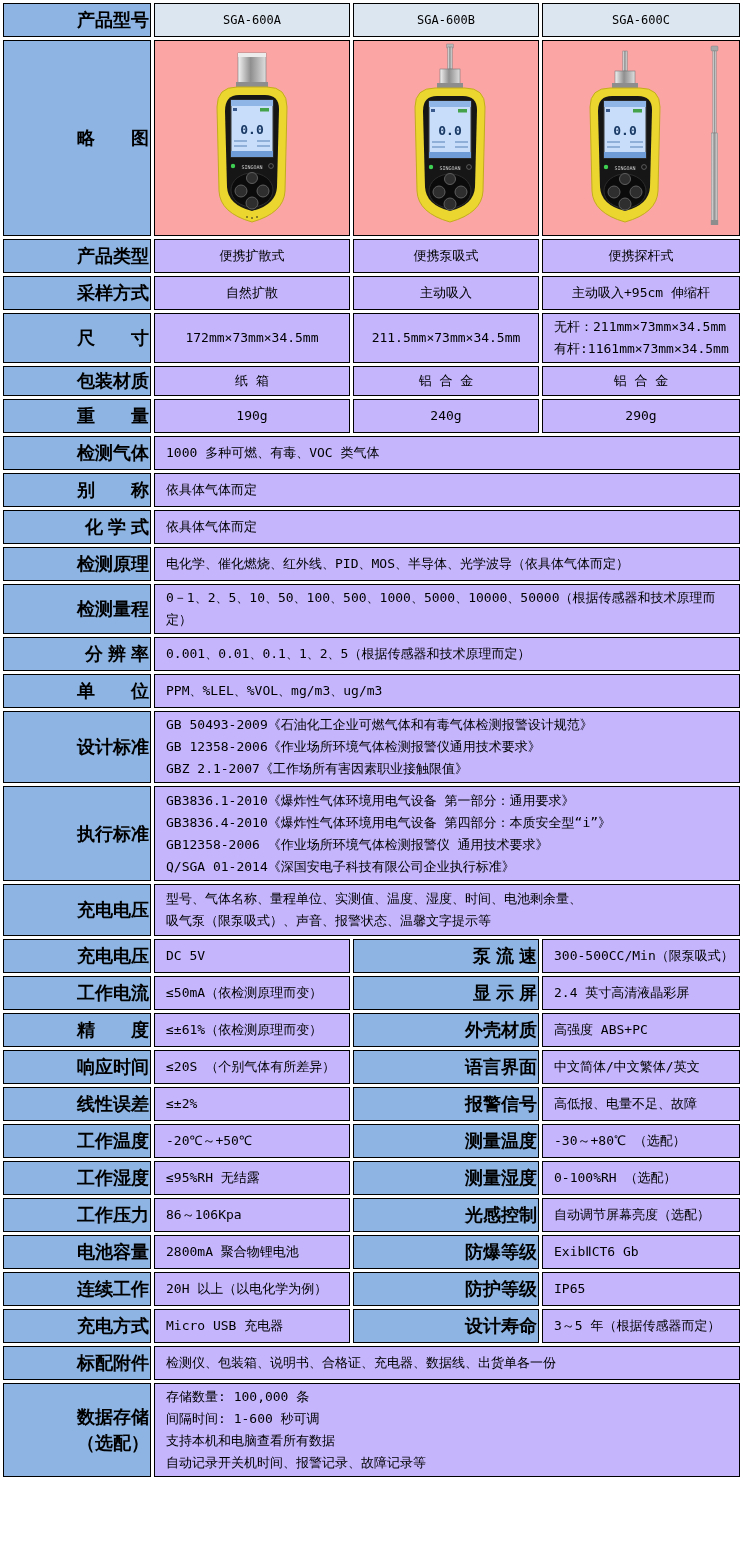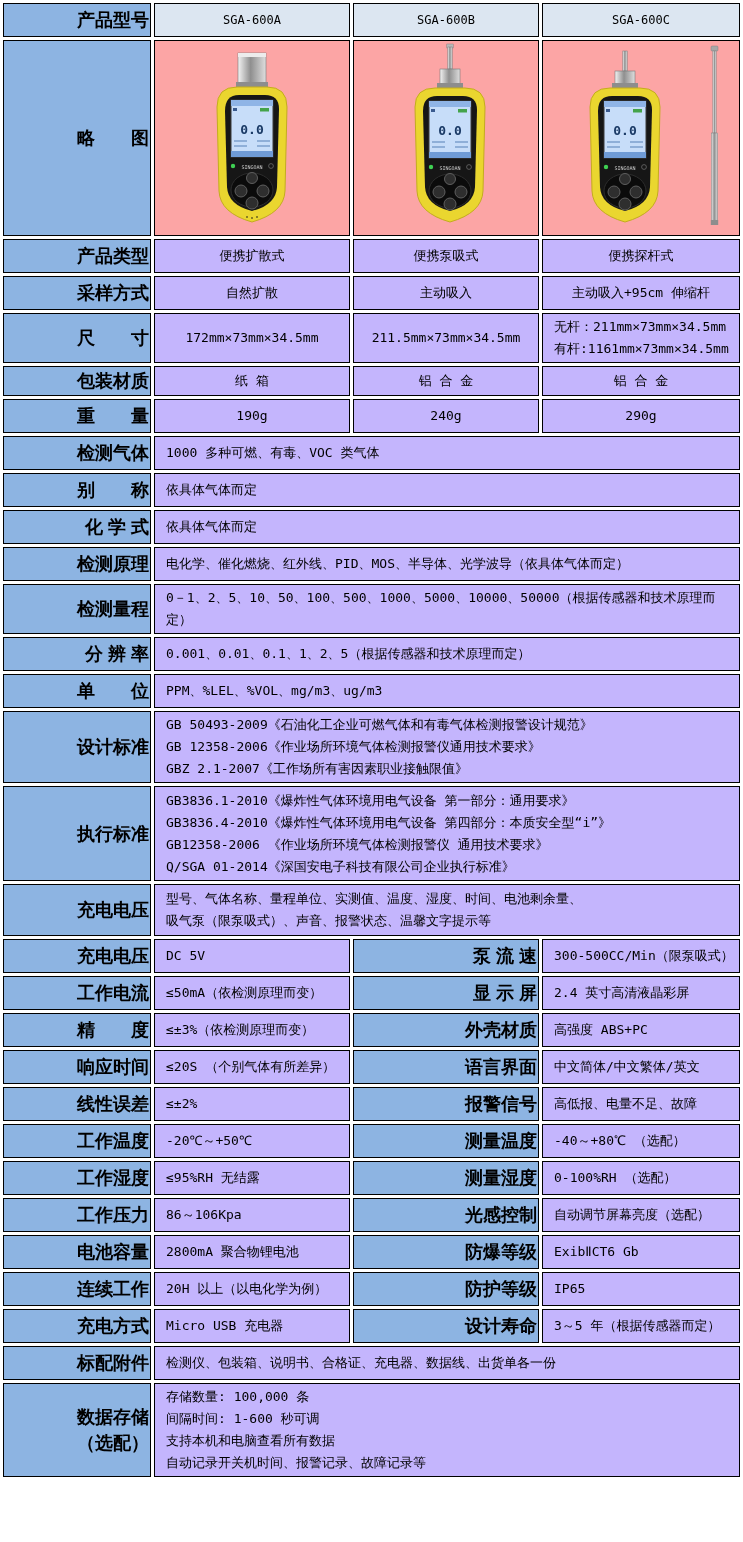--- a/index.html
+++ b/index.html
@@ -239,41 +239,41 @@
     <td class="value">300-500CC/Min（限泵吸式）</td>
   </tr>
   <tr style="height:34px">
     <td class="label">工作电流</td>
     <td class="value">≤50mA（依检测原理而变）</td>
     <td class="label">显 示 屏</td>
     <td class="value">2.4 英寸高清液晶彩屏</td>
   </tr>
   <tr style="height:34px">
     <td class="label">精　　度</td>
-    <td class="value">≤±3%（依检测原理而变）</td>
+    <td class="value">≤±61%（依检测原理而变）</td>
     <td class="label">外壳材质</td>
     <td class="value">高强度 ABS+PC</td>
   </tr>
   <tr style="height:34px">
     <td class="label">响应时间</td>
     <td class="value">≤20S （个别气体有所差异）</td>
     <td class="label">语言界面</td>
     <td class="value">中文简体/中文繁体/英文</td>
   </tr>
   <tr style="height:34px">
     <td class="label">线性误差</td>
     <td class="value">≤±2%</td>
     <td class="label">报警信号</td>
     <td class="value">高低报、电量不足、故障</td>
   </tr>
   <tr style="height:34px">
     <td class="label">工作温度</td>
     <td class="value">-20℃～+50℃</td>
     <td class="label">测量温度</td>
-    <td class="value">-40～+80℃ （选配）</td>
+    <td class="value">-30～+80℃ （选配）</td>
   </tr>
   <tr style="height:34px">
     <td class="label">工作湿度</td>
     <td class="value">≤95%RH 无结露</td>
     <td class="label">测量湿度</td>
     <td class="value">0-100%RH （选配）</td>
   </tr>
   <tr style="height:34px">
     <td class="label">工作压力</td>
     <td class="value">86～106Kpa</td>

